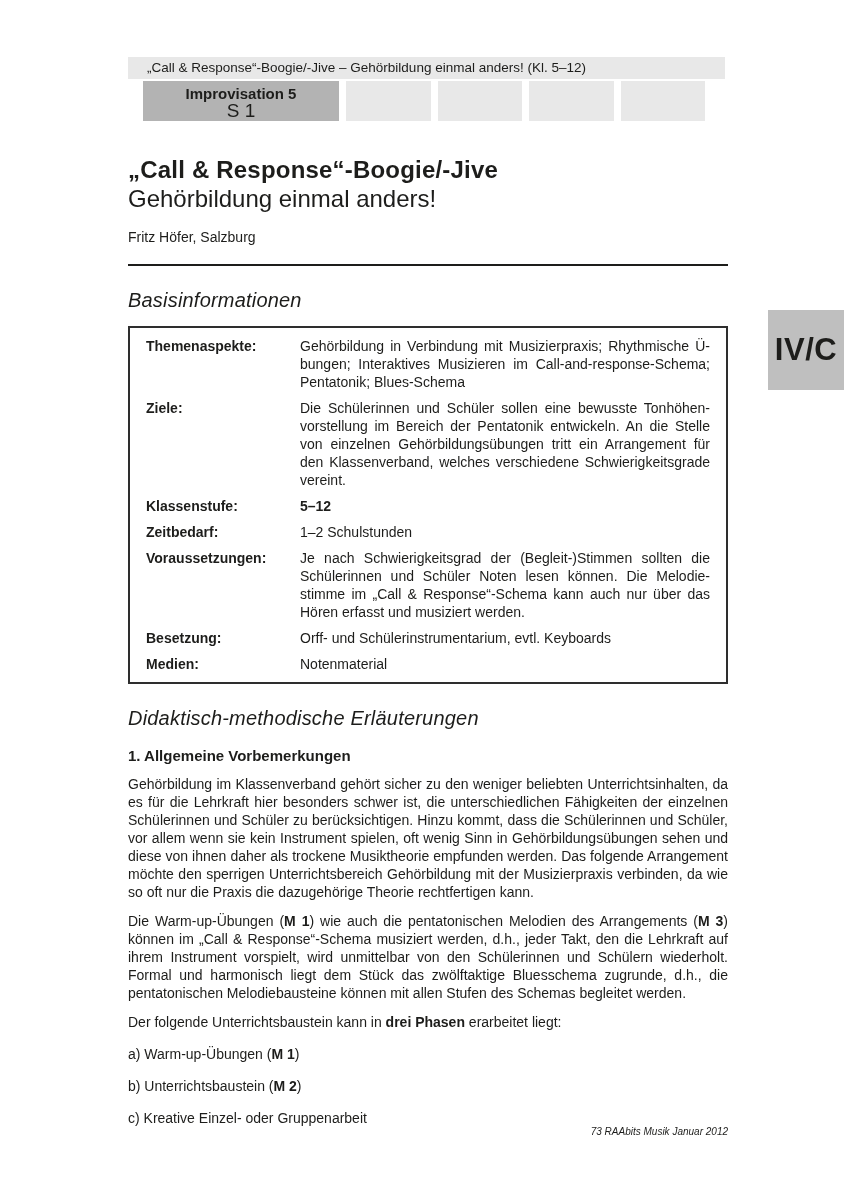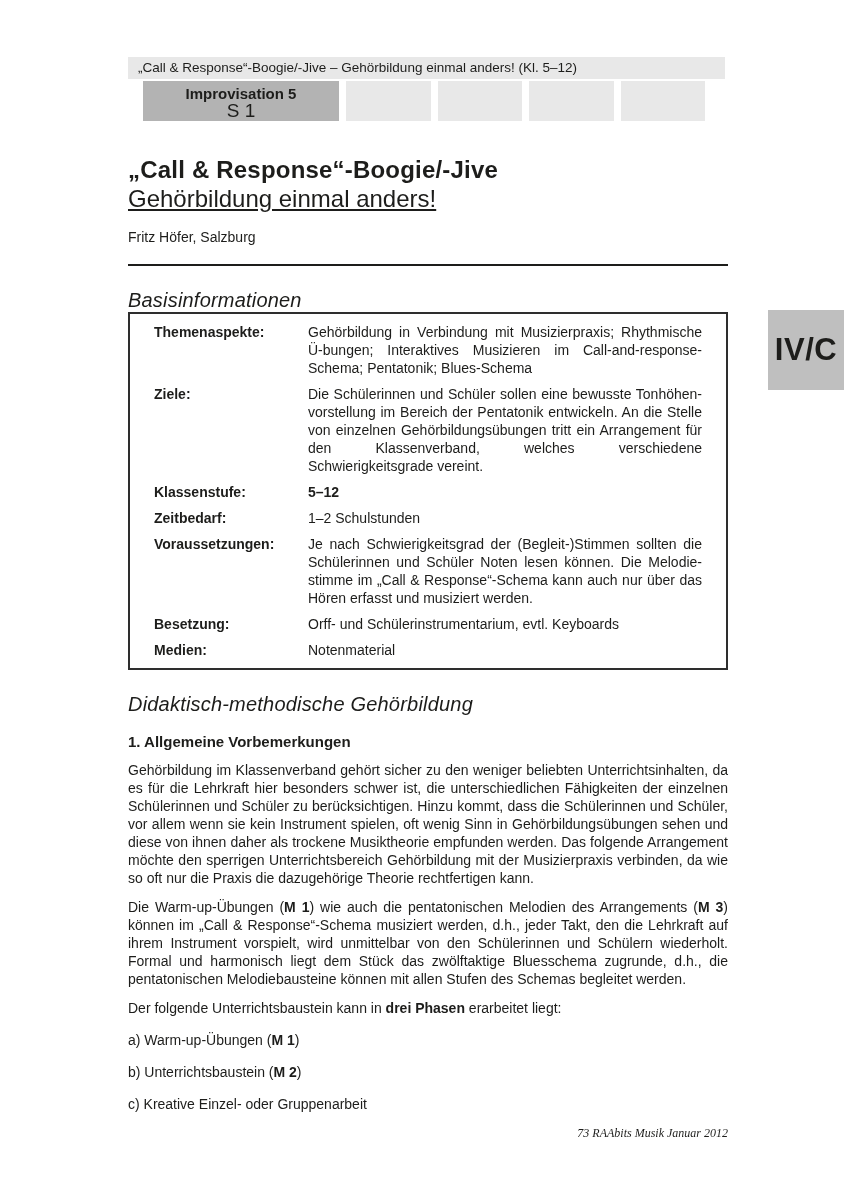--- a/index.html
+++ b/index.html
@@ -5,62 +5,62 @@
   html,body{margin:0;padding:0;}
   body{
     width:855px;height:1200px;position:relative;overflow:hidden;
     background:#ffffff;color:#1d1d1b;
     font-family:"Liberation Sans","DejaVu Sans",sans-serif;
     -webkit-font-smoothing:antialiased;
   }
   .kicker{
     position:absolute;left:128px;top:57px;width:597px;height:22px;
     background:#e8e8e8;font-size:13.5px;line-height:22px;
-    padding-left:10px;box-sizing:border-box;white-space:nowrap;
+    padding-left:19px;box-sizing:border-box;white-space:nowrap;
   }
   .tabrow{
     position:absolute;left:128px;top:81px;width:562px;height:40px;
     display:flex;gap:7px;padding-left:15px;
   }
   .tab-active{
     width:196px;background:#b3b3b3;display:flex;flex-direction:column;
     justify-content:center;text-align:center;box-sizing:border-box;
   }
   .tab-active .t1{font-weight:bold;font-size:15px;line-height:18px;}
   .tab-active .t2{font-size:19px;line-height:15px;}
   .tab-empty{flex:1;background:#e8e8e8;}
   .sidetab{
     position:absolute;left:768px;top:310px;width:76px;height:80px;
     background:#bfbfbf;display:flex;align-items:center;justify-content:center;
     font-weight:bold;font-size:31px;letter-spacing:.5px;
   }
   .content{position:absolute;left:128px;top:145px;width:600px;}
   .title{font-size:24px;line-height:29px;font-weight:bold;margin:10px 0 0;letter-spacing:.2px;}
-  .subtitle{font-size:24px;line-height:30px;font-weight:normal;margin:0;text-decoration:underline;}
+  .subtitle{font-size:24px;line-height:30px;font-weight:normal;margin:0;}
   .author{font-size:14px;margin-top:15px;}
   .rule{border:none;border-top:2px solid #1d1d1b;margin:19px 0 0;}
   .sec{font-style:italic;font-size:20px;font-weight:normal;margin:23px 0 0;letter-spacing:.2px;}
   .info{
-    border:2px solid #2e2e2e;padding:9px 24px;
+    border:2px solid #2e2e2e;margin-top:14px;padding:9px 16px;
     display:grid;grid-template-columns:146px 1fr;column-gap:8px;row-gap:8px;
     font-size:14px;line-height:18px;box-sizing:border-box;
   }
   .tl{font-weight:bold;}
   .tv{text-align:justify;hyphens:manual;}
   .tv.b{font-weight:bold;}
   .sub{font-size:15px;font-weight:bold;margin:17px 0 0;}
   p.body{
     font-size:14px;line-height:18px;text-align:justify;
     margin:11px 0 0;hyphens:manual;
   }
   p.body b{font-weight:bold;}
   p.li{margin-top:14px;text-align:left;}
   .footer{
     position:absolute;right:127px;top:1126px;
-    font-style:italic;font-size:12px;font-family:Liberation Serif, serif;
+    font-style:italic;font-size:10px;
   }
 </style>
 </head>
 <body>
 
 <div class="kicker">
   <span>„Call &amp; Response“-Boogie/-Jive – Gehörbildung einmal anders! (Kl. 5–12)</span>
 </div>
 
 <div class="tabrow">
@@ -98,21 +98,21 @@
       <div class="tl">Zeitbedarf:</div>
       <div class="tv">1–2 Schulstunden</div>
       <div class="tl">Voraussetzungen:</div>
       <div class="tv">Je nach Schwierigkeitsgrad der (Begleit-)Stimmen sollten die Schülerinnen und Schüler Noten lesen können. Die Melodie­stimme im „Call &amp; Response“-Schema kann auch nur über das Hören erfasst und musiziert werden.</div>
       <div class="tl">Besetzung:</div>
       <div class="tv">Orff- und Schülerinstrumentarium, evtl. Keyboards</div>
       <div class="tl">Medien:</div>
       <div class="tv">Notenmaterial</div>
     </div>
 
-  <div class="sec">Didaktisch-methodische Gehörbildung</div>
+  <div class="sec">Didaktisch-methodische Erläuterungen</div>
   <div class="sub">1. Allgemeine Vorbemerkungen</div>
 
   <div>
 
   <p class="body"><span>Gehörbildung im Klassenverband gehört sicher zu den weniger beliebten Unterrichtsin­halten, da es für die Lehrkraft hier besonders schwer ist, die unterschiedlichen Fähigkei­ten der einzelnen Schülerinnen und Schüler zu berücksichtigen. Hinzu kommt, dass die Schülerinnen und Schüler, vor allem wenn sie kein Instrument spielen, oft wenig Sinn in Gehörbildungsübungen sehen und diese von ihnen daher als trockene Musiktheorie empfunden werden. Das folgende Arrangement möchte den sperrigen Unterrichtsbe­reich Gehörbildung mit der Musizierpraxis verbinden, da wie so oft nur die Praxis die dazugehörige Theorie rechtfertigen kann.</span></p>
       <p class="body"><span>Die Warm-up-Übungen (</span><b>M 1</b><span>) wie auch die pentatonischen Melodien des Arrangements (</span><b>M 3</b><span>) können im „Call &amp; Response“-Schema musiziert werden, d.h., jeder Takt, den die Lehrkraft auf ihrem Instrument vorspielt, wird unmittelbar von den Schülerinnen und Schülern wiederholt. Formal und harmonisch liegt dem Stück das zwölftaktige Blues­schema zugrunde, d.h., die pentatonischen Melodiebausteine können mit allen Stufen des Schemas begleitet werden.</span></p>
       <p class="body"><span>Der folgende Unterrichtsbaustein kann in </span><b>drei Phasen</b><span> erarbeitet liegt:</span></p>
     </div>
 
   <div>

